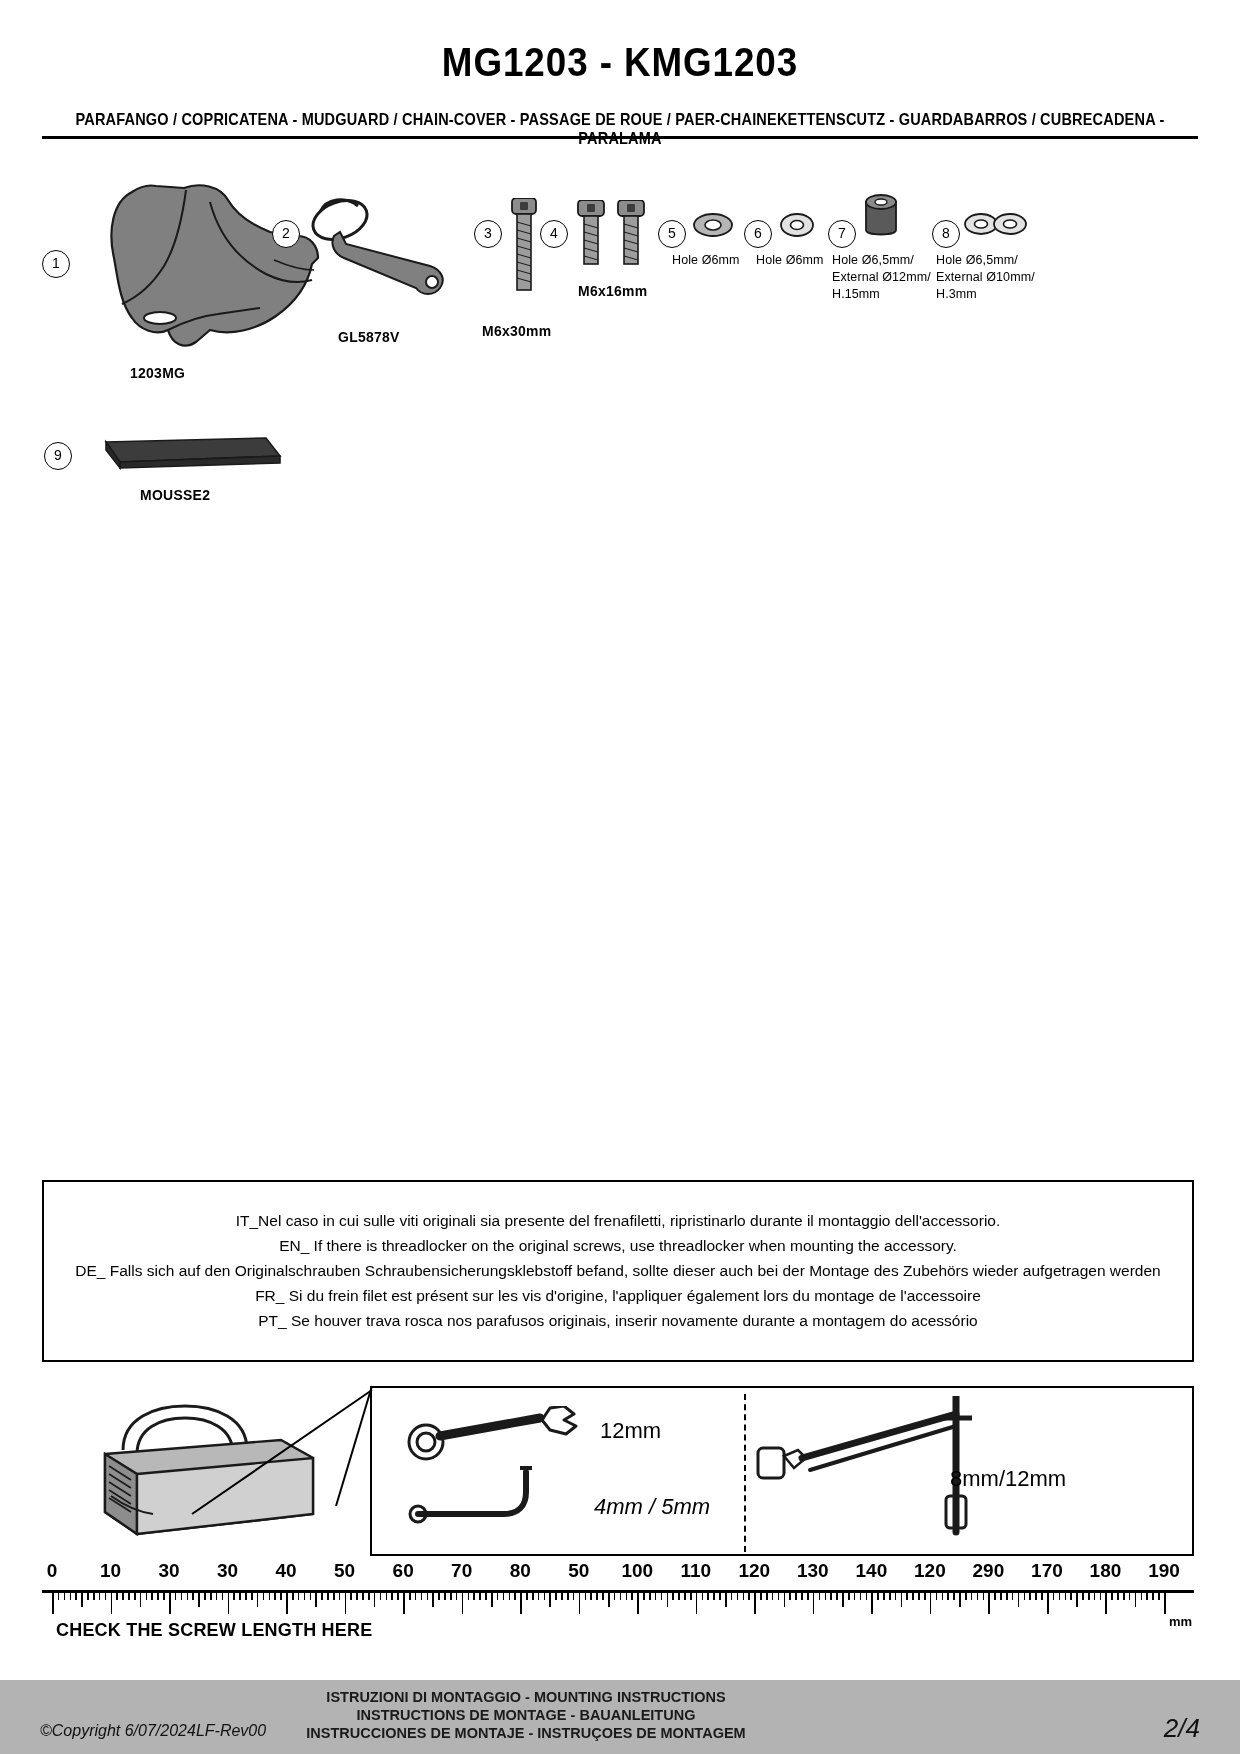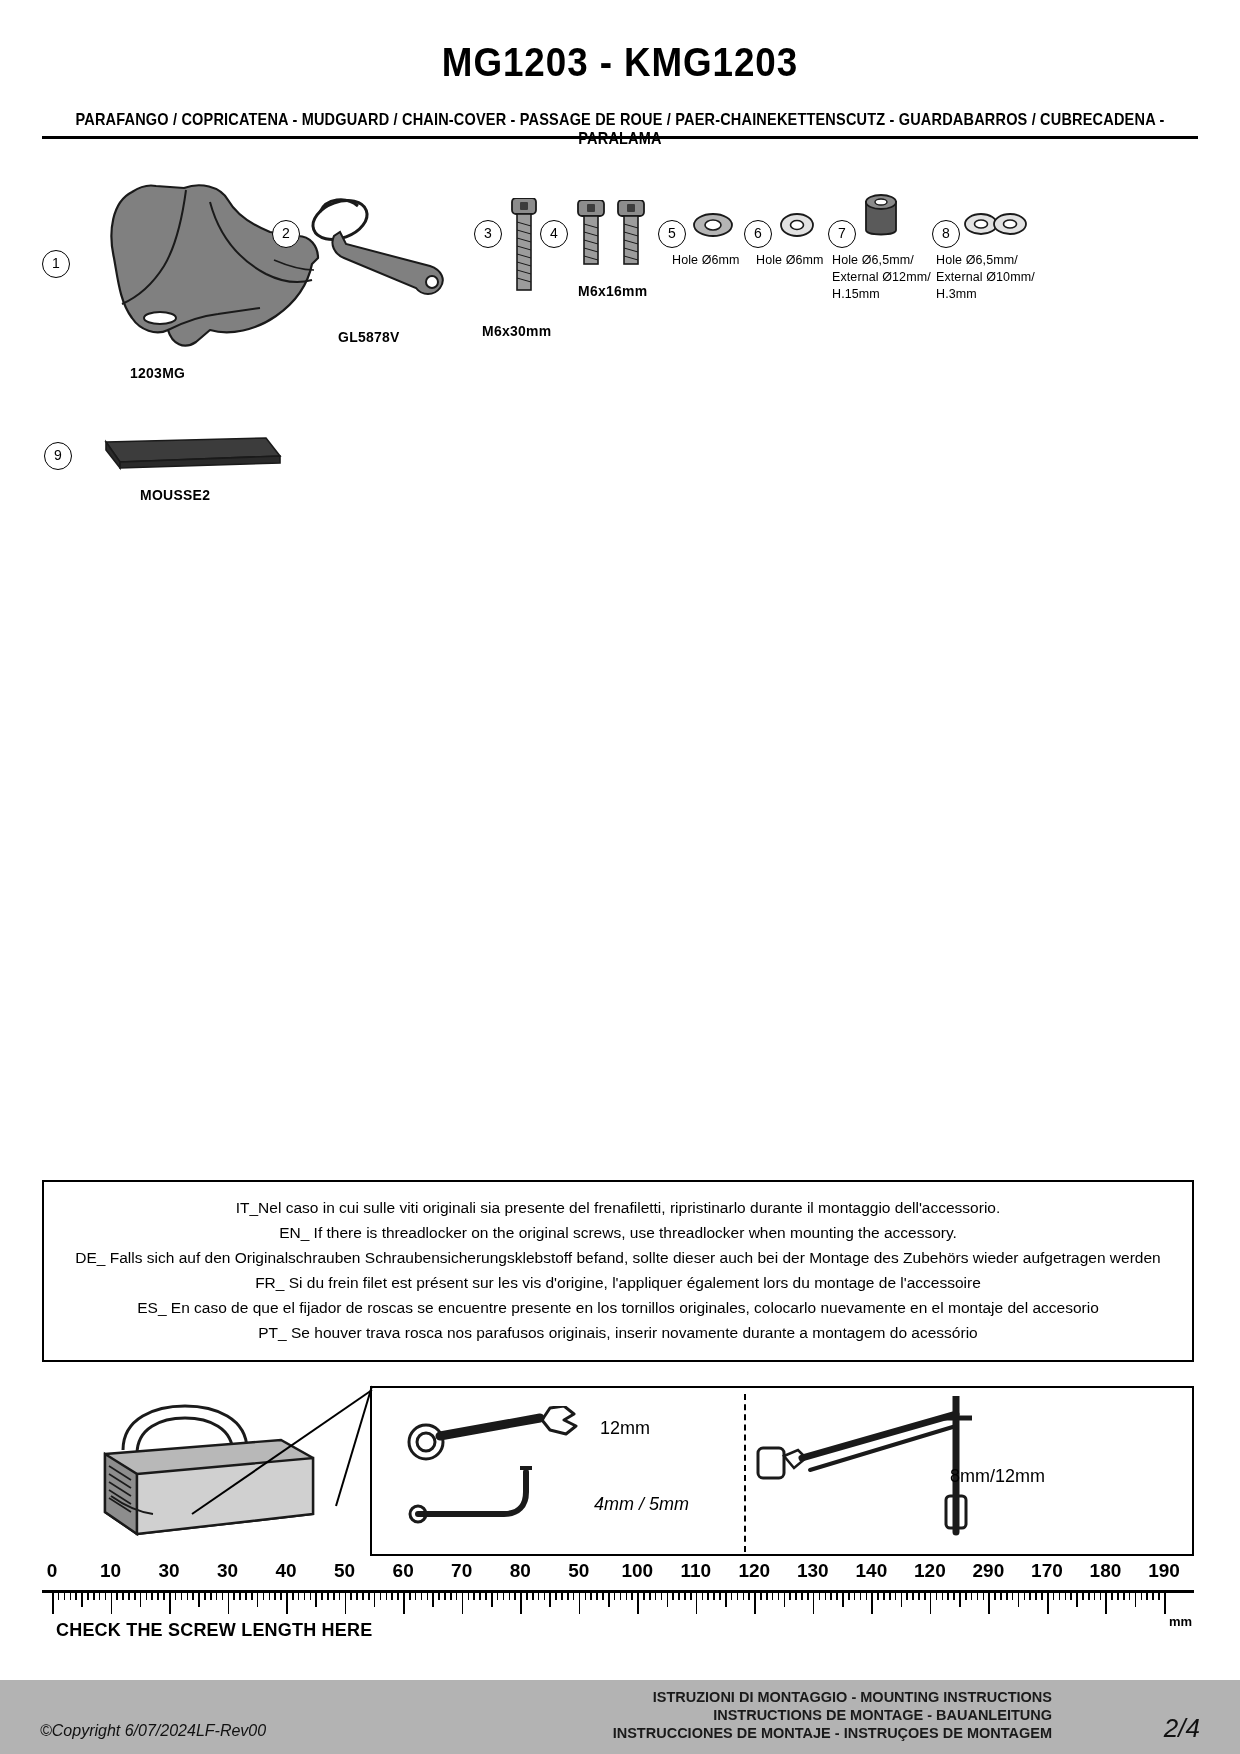--- a/index.html
+++ b/index.html
@@ -119,21 +119,21 @@
     position: absolute;
     left: 370px;
     top: 1386px;
     width: 824px;
     height: 170px;
     border: 2px solid #000;
     box-sizing: border-box;
   }
   .toolsize {
     position: absolute;
-    font-size: 18px;
+    font-size: 22px;
   }
   .dashed-div {
     position: absolute;
     border-left: 2px dashed #000;
   }
 
   
   .ruler {
     position: absolute;
     left: 42px;
@@ -185,21 +185,21 @@
     bottom: 0;
     width: 1240px;
     height: 74px;
     background: #b3b3b3;
   }
   .footer-center {
     position: absolute;
     left: 0;
     top: 8px;
     width: 1052px;
-    text-align: right;
+    text-align: center;
     font-size: 14.5px;
     line-height: 18px;
     font-weight: bold;
     color: #1a1a1a;
   }
   .copyright {
     position: absolute;
     left: 40px;
     bottom: 14px;
     font-size: 16px;
@@ -332,21 +332,20 @@
       <path d="M30 34 L30 40 L190 35 L190 28 Z" fill="#2a2a2a" stroke="#1a1a1a" stroke-width="1.6"></path>
     </svg>
     <div class="partlabel" style="left:140px; top:326px;">MOUSSE2</div>
   </div>
 
   <div class="notebox">
     <p>IT_Nel caso in cui sulle viti originali sia presente del frenafiletti, ripristinarlo durante il montaggio dell'accessorio.</p>
     <p>EN_ If there is threadlocker on the original screws, use threadlocker when mounting the accessory.</p>
     <p>DE_ Falls sich auf den Originalschrauben Schraubensicherungsklebstoff befand, sollte dieser auch bei der Montage des Zubehörs wieder aufgetragen werden</p>
     <p>FR_ Si du frein filet est présent sur les vis d'origine, l'appliquer également lors du montage de l'accessoire</p>
-    <p>ES_ En caso de que el fijador de roscas se encuentre presente en los tornillos originales, colocarlo nuevamente en el montaje del accesorio</p>
     <p>PT_ Se houver trava rosca nos parafusos originais, inserir novamente durante a montagem do acessório</p>
   </div>
 
   <svg width="240" height="170" viewBox="0 0 240 170" style="position:absolute;left:85px;top:1388px;">
     <path d="M38 62 C38 30 70 18 100 18 C130 18 162 30 162 62" fill="none" stroke="#1a1a1a" stroke-width="3"></path>
     <path d="M52 66 C52 40 76 30 100 30 C124 30 148 40 148 66" fill="none" stroke="#1a1a1a" stroke-width="3"></path>
     <path d="M20 66 L196 52 L228 70 L228 126 L52 146 L20 124 Z" fill="#b8b8b8" stroke="#1a1a1a" stroke-width="2.4"></path>
     <path d="M20 66 L52 86 L52 146 L20 124 Z" fill="#8d8d8d" stroke="#1a1a1a" stroke-width="2.4"></path>
     <path d="M52 86 L228 70 L228 126 L52 146 Z" fill="#d0d0d0" stroke="#1a1a1a" stroke-width="2.4"></path>
     <g stroke="#1a1a1a" stroke-width="1.6" fill="none">

